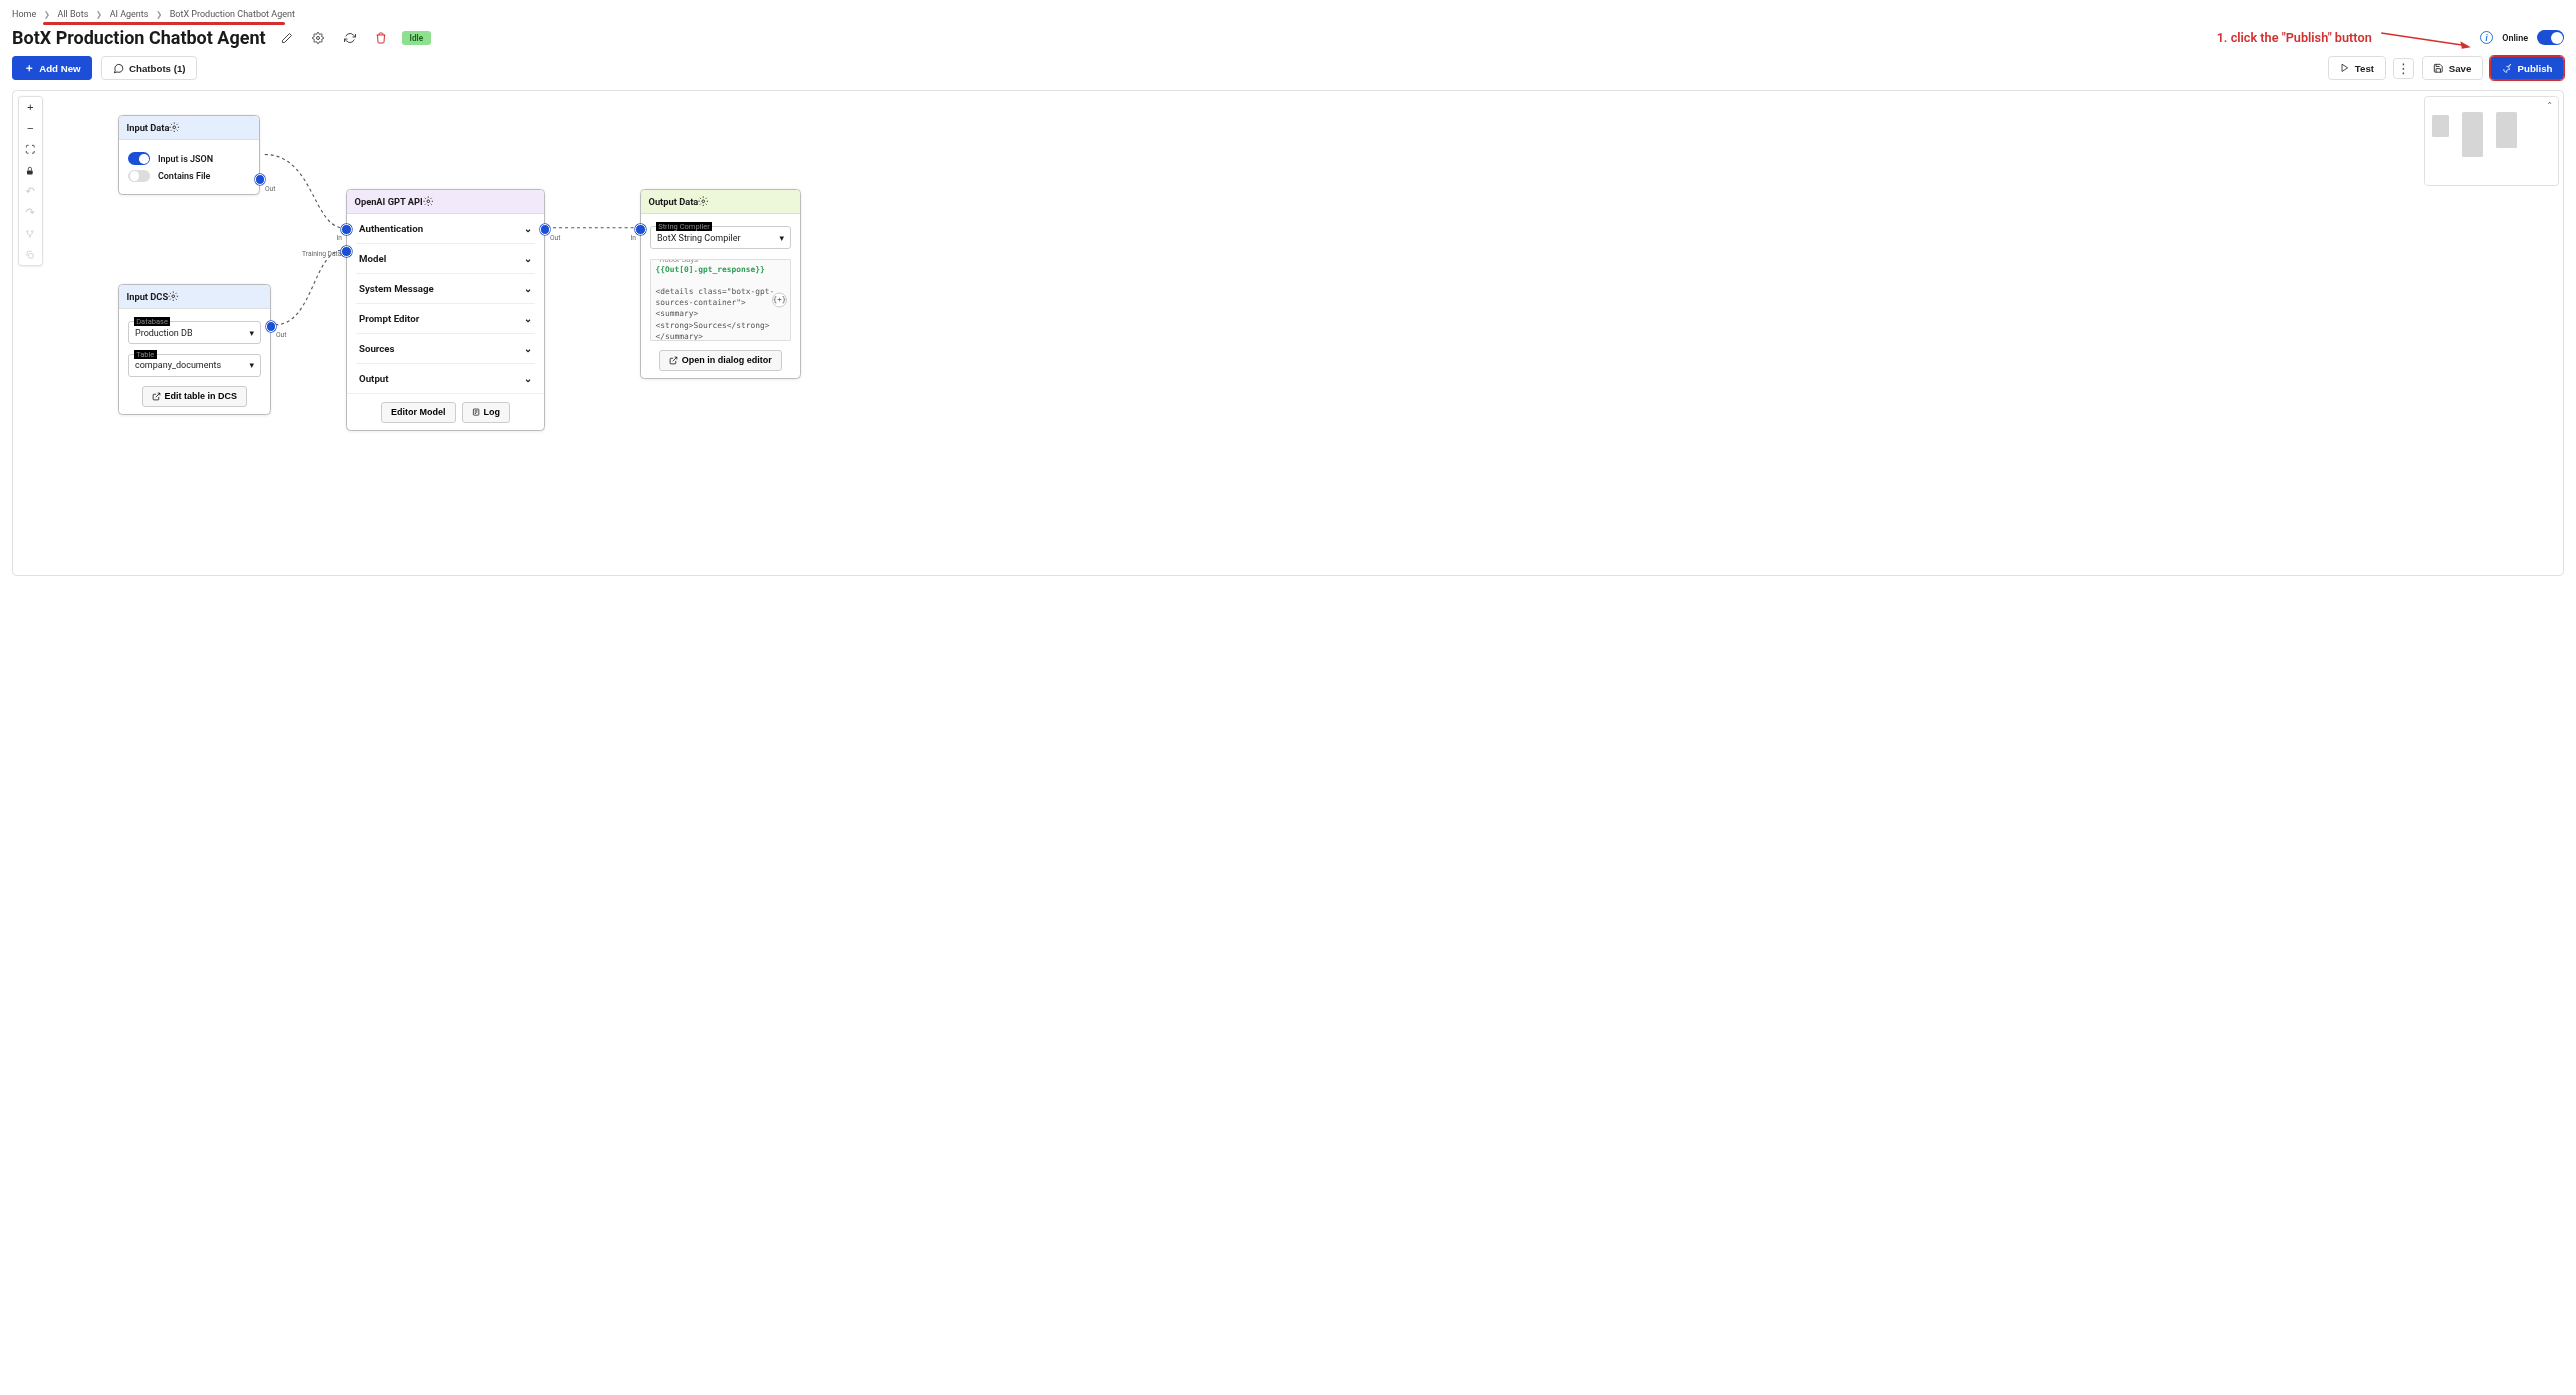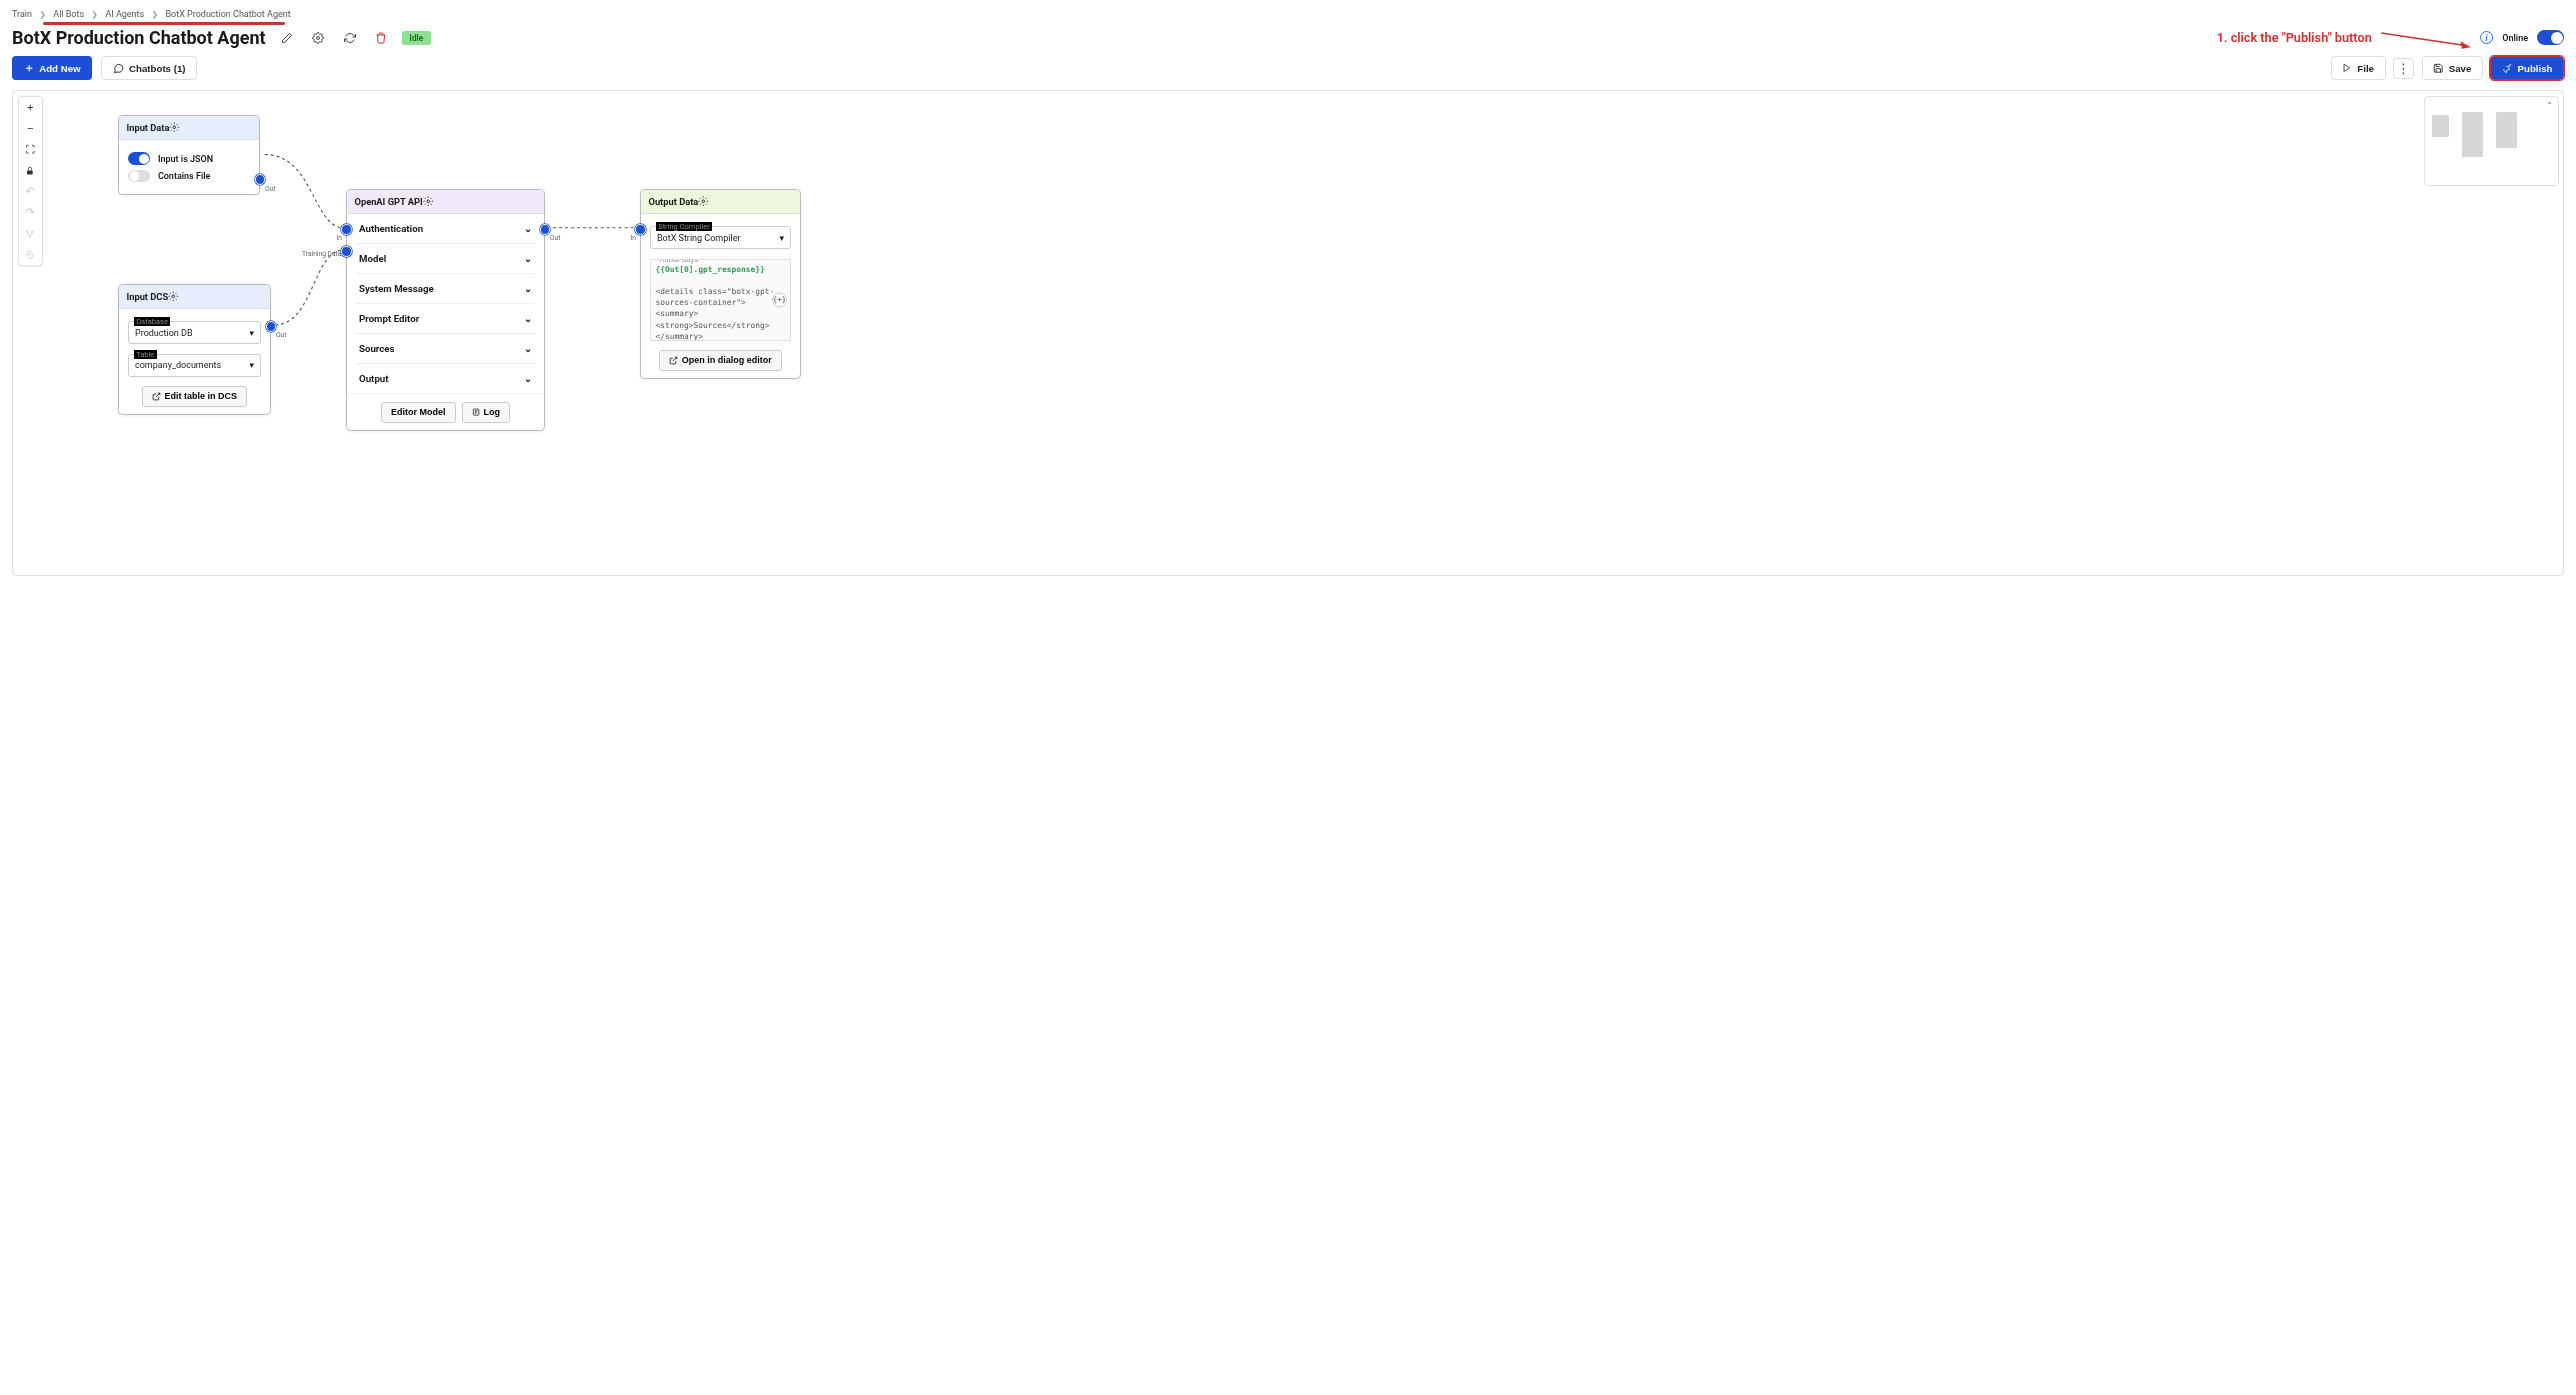--- a/index.html
+++ b/index.html
@@ -83,21 +83,21 @@
 
 .port { width: 10.5px; height: 10.5px; background: #1a4fd6; border: 1.5px solid #fff; border-radius: 50%; position: absolute; z-index: 20; box-shadow: 0 0 0 0.7px #1a4fd6; }
 .port-label { position: absolute; font-size: 6.7px; color: #666; z-index: 12; white-space: nowrap; }
 
 svg.edges { position: absolute; top: 0; left: 0; width: 100%; height: 100%; z-index: 5; pointer-events: none; }
 </style>
 </head>
 <body>
 
 <div class="breadcrumb">
-  <a>Train</a>
+  <a>Home</a>
   <span class="chev">❯</span>
   <a>All Bots</a>
   <span class="chev">❯</span>
   <a>AI Agents</a>
   <span class="chev">❯</span>
   <a>BotX Production Chatbot Agent</a>
 </div>
 <div class="red-underline"></div>
 
 <div class="title-row">
@@ -154,21 +154,21 @@
         <path d="M21 11.5a8.38 8.38 0 01-.9 3.8 8.5 8.5 0 01-7.6 4.7 8.38 8.38 0 01-3.8-.9L3 21l1.9-5.7a8.38 8.38 0 01-.9-3.8 8.5 8.5 0 014.7-7.6 8.38 8.38 0 013.8-.9h.5a8.48 8.48 0 018 8v.5z"></path>
       </svg>
     <span>Chatbots (1)</span>
   </button>
 
   <div class="action-right">
     <button class="btn btn-outline">
       <svg width="9.7" height="9.7" viewBox="0 0 24 24" fill="none" stroke="currentColor" stroke-width="2">
           <polygon points="5 3 19 12 5 21 5 3"></polygon>
         </svg>
-      <span>File</span>
+      <span>Test</span>
     </button>
     <button class="icon-btn" style="border:0.7px solid #ddd; border-radius:3.7px;">⋮</button>
     <button class="btn btn-outline">
       <svg width="10.5" height="10.5" viewBox="0 0 24 24" fill="none" stroke="currentColor" stroke-width="2">
           <path d="M19 21H5a2 2 0 01-2-2V5a2 2 0 012-2h11l5 5v11a2 2 0 01-2 2z"></path>
           <polyline points="17 21 17 13 7 13 7 21"></polyline>
           <polyline points="7 3 7 8 15 8"></polyline>
         </svg>
       <span>Save</span>
     </button>

